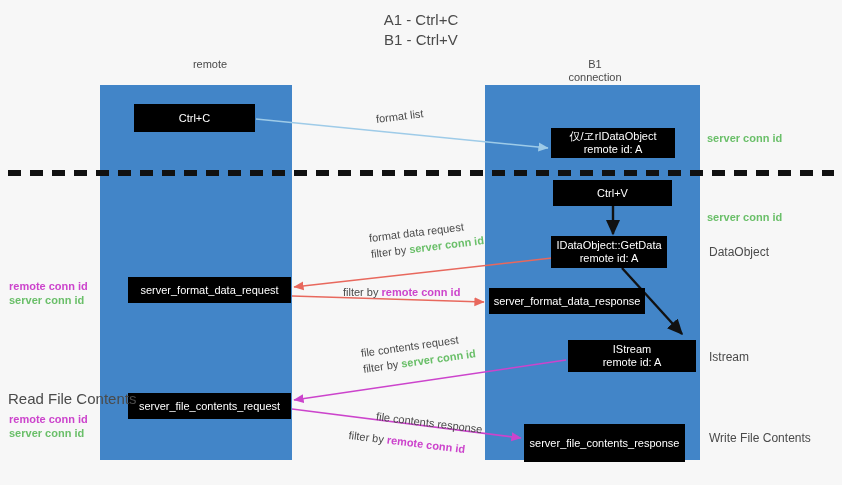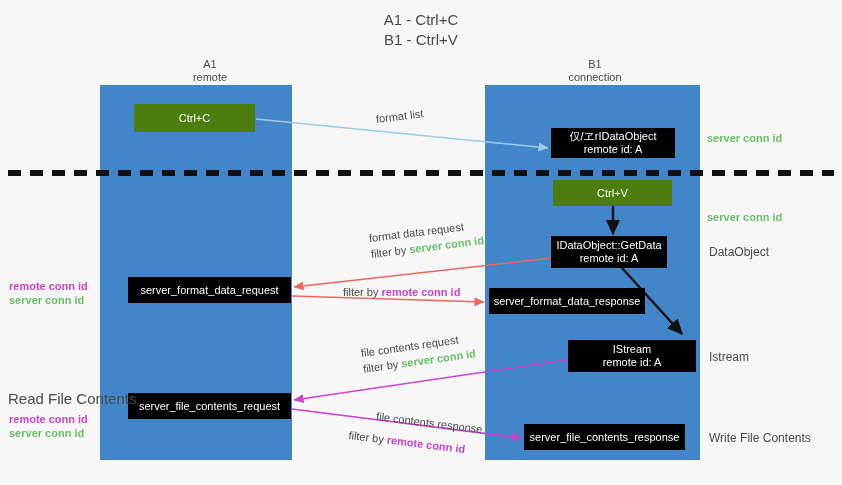--- a/index.html
+++ b/index.html
@@ -28,21 +28,21 @@
   .lane{background:#4285c8;}
 
   
   .box{
     display:flex;flex-direction:column;align-items:center;justify-content:center;
     color:#ffffff;font-size:11px;line-height:13px;text-align:center;
     box-sizing:border-box;
   }
   .box .l2{font-size:11px;}
   .orange{background:#000000;}
-  .green{background:#4d7c0f;}
+  .green{background:#000000;}
 
   
   #wires{position:absolute;left:0;top:0;width:842px;height:485px;overflow:visible;}
 
   
   .lbl{font-size:11px;line-height:14px;white-space:nowrap;}
   .green-t{color:#6abf69;font-weight:bold;}
   .mag-t{color:#cc44cc;font-weight:bold;}
   .plain-t{color:#4a4a4a;}
   .rot-up{transform:rotate(-7deg);transform-origin:left center;}
@@ -54,21 +54,20 @@
 <body>
 
 <div id="stage">
 
   <div class="abs" id="title">
     <div>A1 - Ctrl+C</div>
     <div>B1 - Ctrl+V</div>
   </div>
 
   <div class="abs lane-header" style="left:130px;top:58px;width:160px;">
-    <div>A1</div>
     <div>remote</div>
   </div>
   <div class="abs lane-header" style="left:515px;top:58px;width:160px;">
     <div>B1</div>
     <div>connection</div>
   </div>
 
   <div class="abs lane" style="left:100px;top:85px;width:192px;height:375px;"></div>
   <div class="abs lane" style="left:485px;top:85px;width:215px;height:375px;"></div>
 
@@ -133,21 +132,21 @@
 
   <div class="abs box orange" style="left:568px;top:340px;width:128px;height:32px;">
     <div>IStream</div>
     <div class="l2">remote id: A</div>
   </div>
 
   <div class="abs box orange" style="left:128px;top:393px;width:163px;height:26px;">
     <div>server_file_contents_request</div>
   </div>
 
-  <div class="abs box orange" style="left:524px;top:424px;width:161px;height:26px;">
+  <div class="abs box orange" style="left:524px;top:424px;width:161px;height:38px;">
     <div>server_file_contents_response</div>
   </div>
 
   <div class="abs lbl plain-t rot-up" style="left:376px;top:112px;">format list</div>
 
   <div class="abs stack rot-up" style="left:370px;top:231px;gap:2px;">
     <div class="lbl plain-t">format data request</div>
     <div class="lbl">
       <span class="plain-t">filter by </span><span class="green-t">server conn id</span>
     </div>

